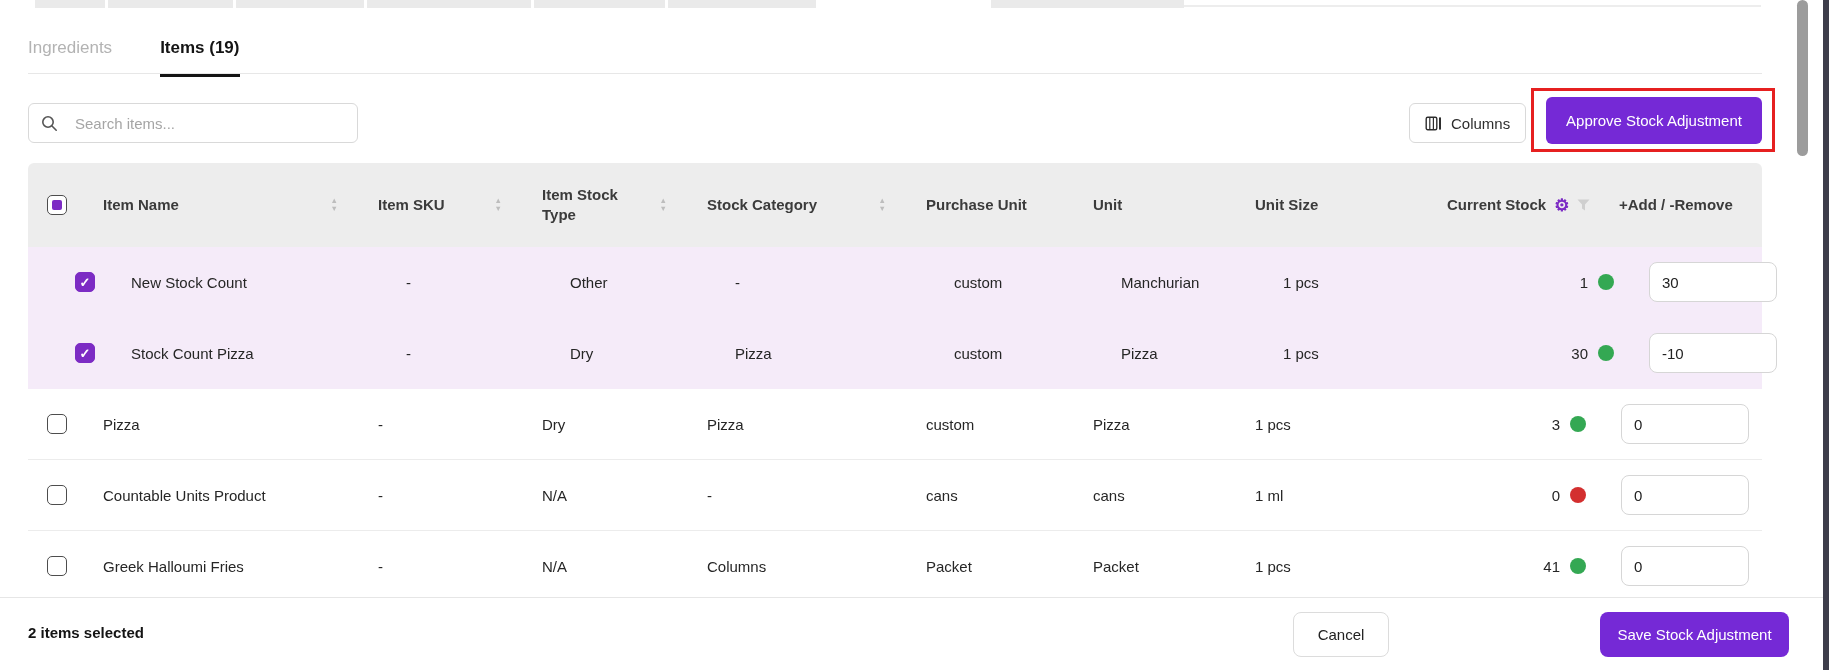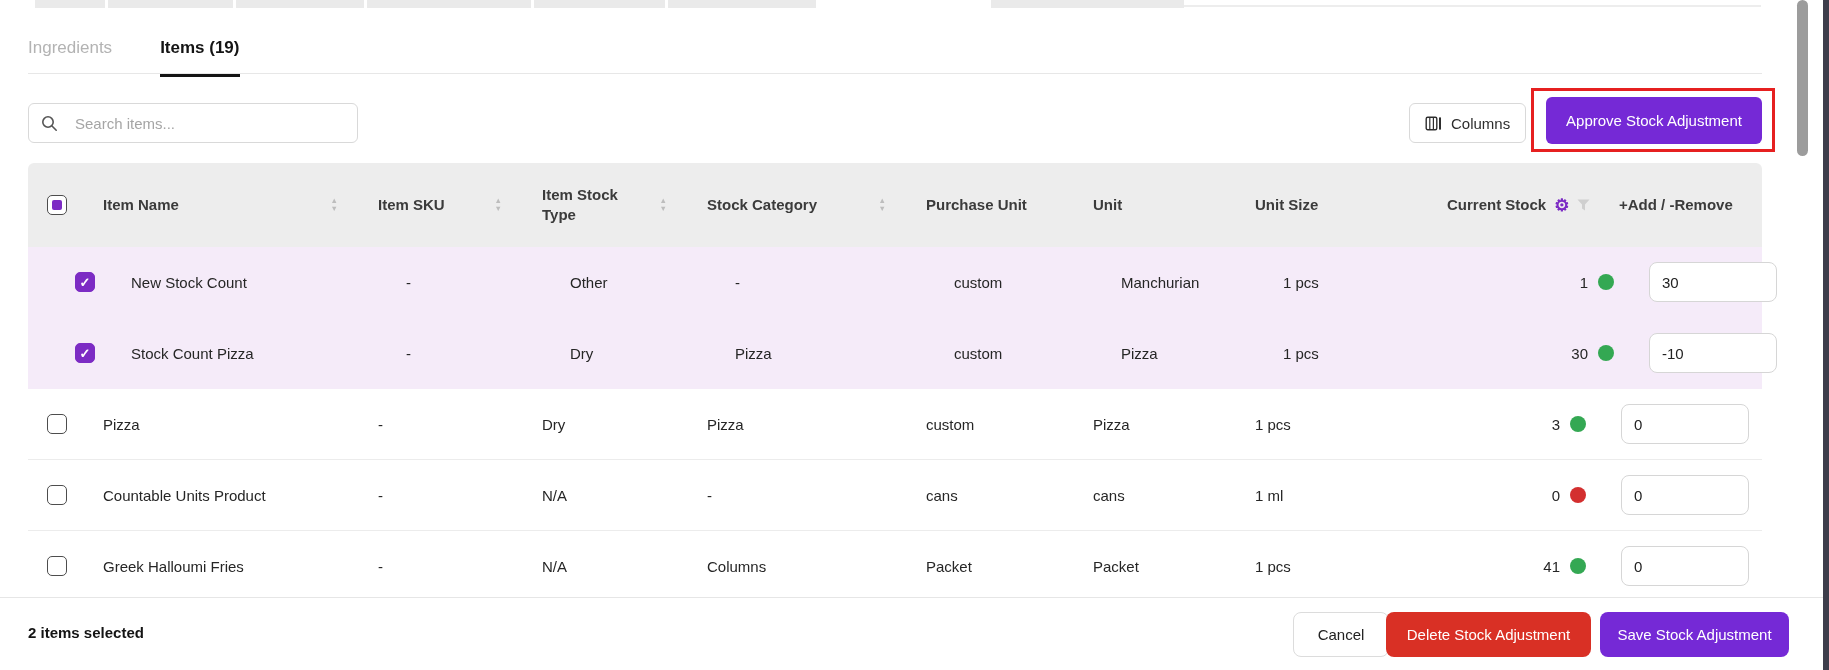--- a/index.html
+++ b/index.html
@@ -266,17 +266,16 @@
             <span class="dot green"></span>
           </div>
     <div class="adjust-cell"><input class="adjust-input" type="text" value="0" style=""></div>
   </div>
 </div>
   </div>
 
   <div class="footer">
     <div class="selected-count">2 items selected</div>
     <button class="btn cancel-btn">Cancel</button>
-    <button class="btn delete-btn">Delete Stock Adjustment</button>
     <button class="btn save-btn">Save Stock Adjustment</button>
   </div>
 
 </div>
 
 </body></html>

